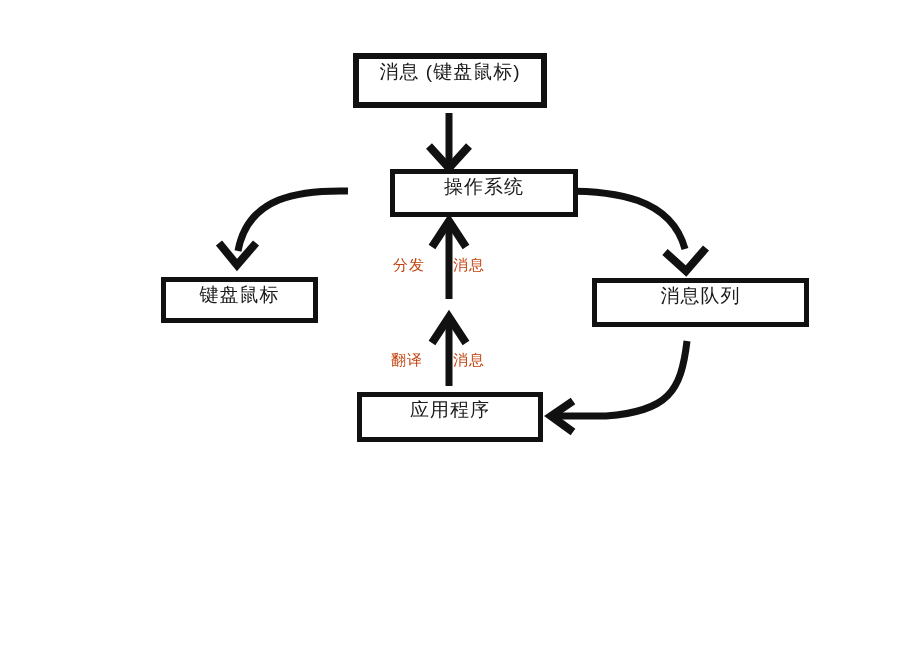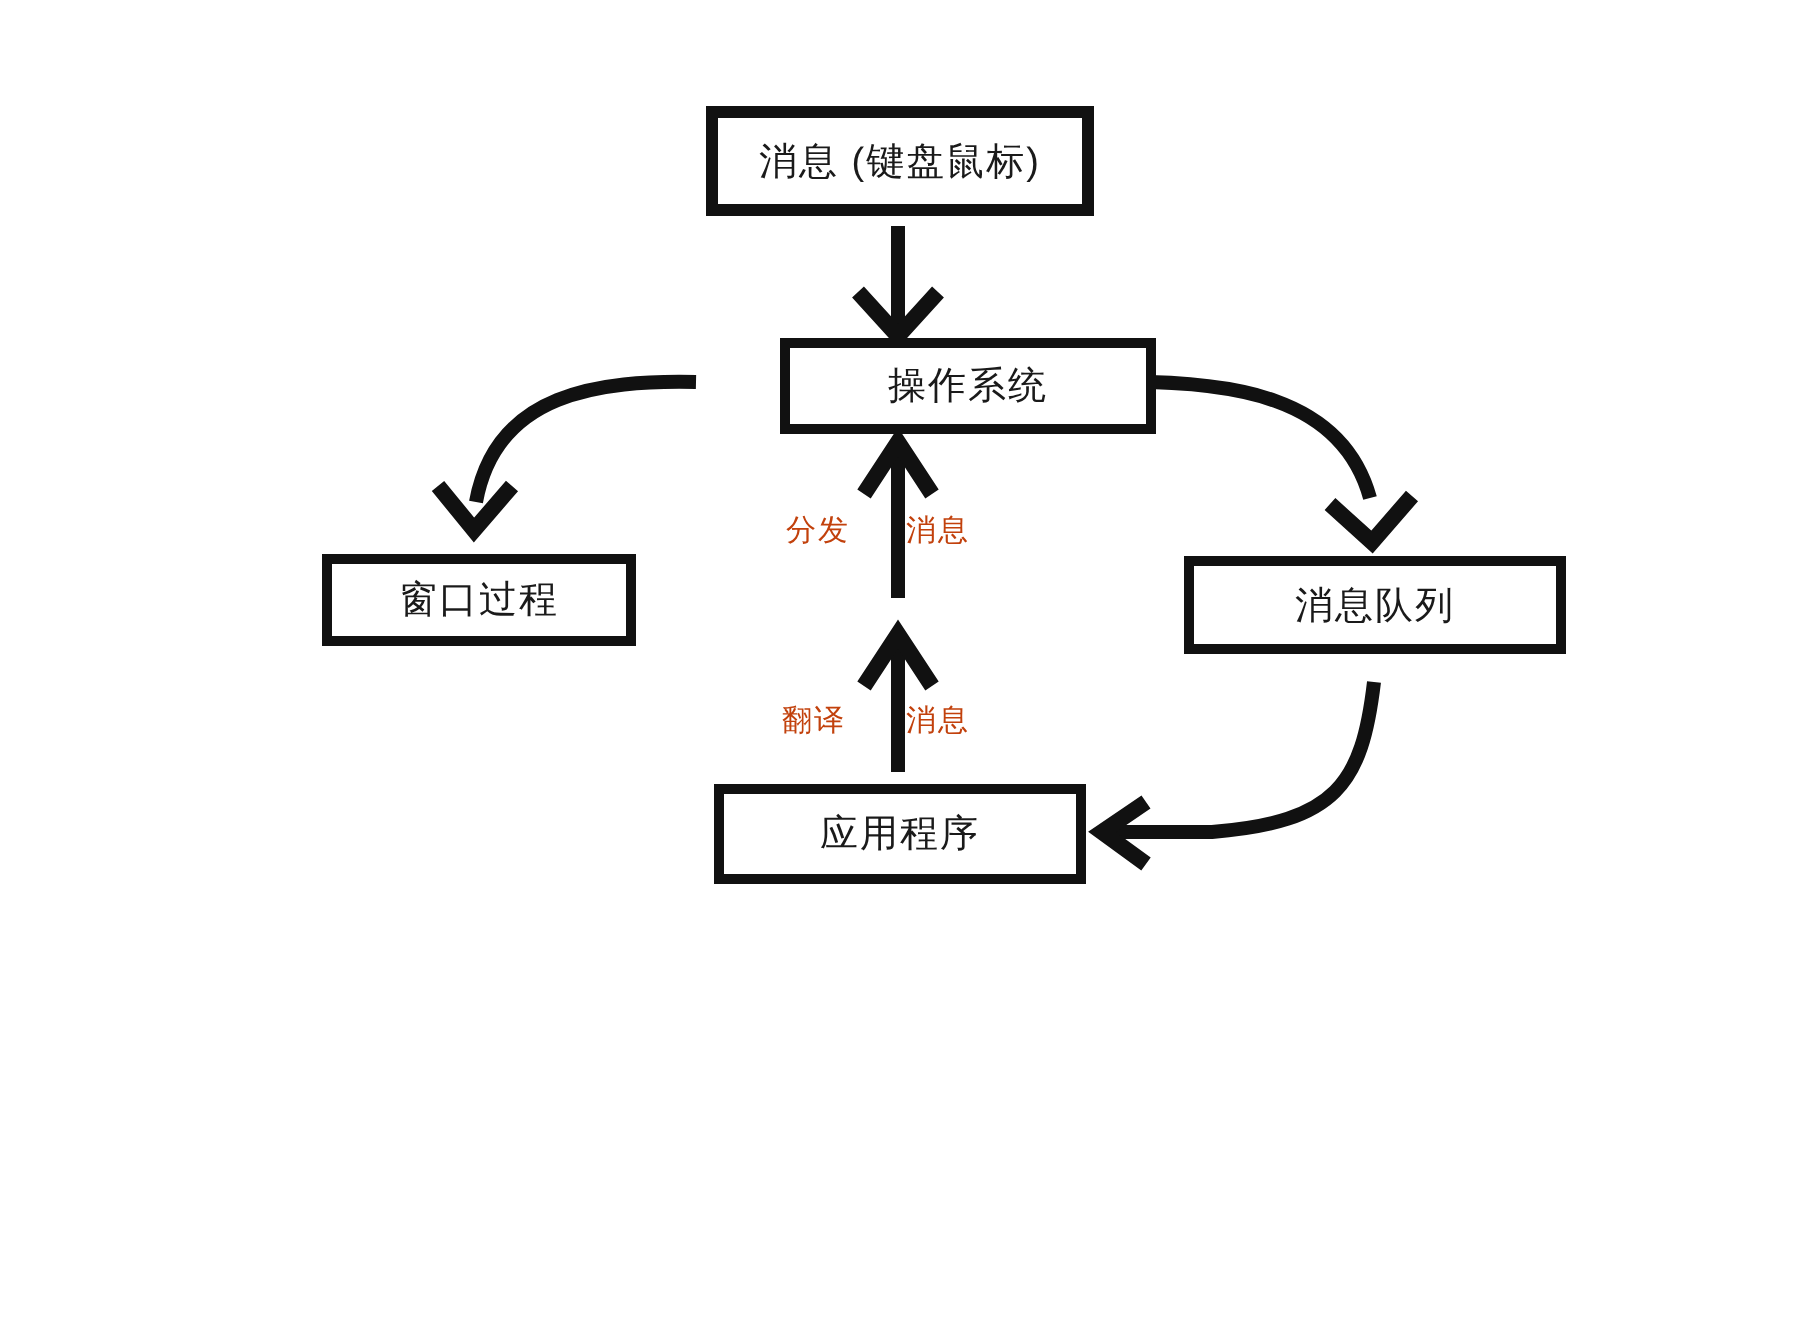--- a/index.html
+++ b/index.html
@@ -31,31 +31,30 @@
   }
   .arrow-layer path.head {
     stroke-width: 8;
   }
   .node {
     position: absolute;
     box-sizing: border-box;
     border: 5px solid #111111;
     background: #ffffff;
     display: flex;
-    align-items: center;
     justify-content: center;
     font-size: 19px;
     color: #1a1a1a;
     letter-spacing: 1px;
     white-space: nowrap;
   }
   .node-input  { left: 353px; top: 53px;  width: 194px; height: 55px; border-width: 6px; }
   .node-os     { left: 357px; top: 169px; width: 188px; height: 48px; margin-left: 33px; }
   .node-window { left: 161px; top: 277px; width: 157px; height: 46px; }
-  .node-queue  { left: 592px; top: 278px; width: 191px; height: 49px; }
+  .node-queue  { left: 592px; top: 278px; width: 217px; height: 49px; }
   .node-app    { left: 357px; top: 392px; width: 186px; height: 50px; font-family: Liberation Mono, monospace; }
   .edge-label {
     position: absolute;
     font-size: 15px;
     color: #c2410c;
     letter-spacing: 1px;
     white-space: nowrap;
   }
   .lbl-dispatch-verb  { left: 393px; top: 256px; }
   .lbl-dispatch-noun  { left: 453px; top: 256px; }
@@ -100,21 +99,21 @@
 
   <div class="node node-input">
     <span>消息 (键盘鼠标)</span>
   </div>
 
   <div class="node node-os">
     <span>操作系统</span>
   </div>
 
   <div class="node node-window">
-    <span>窗口过程</span>
+    <span>键盘鼠标</span>
   </div>
 
   <div class="node node-queue">
     <span>消息队列</span>
   </div>
 
   <div class="node node-app">
     <span>应用程序</span>
   </div>
 

